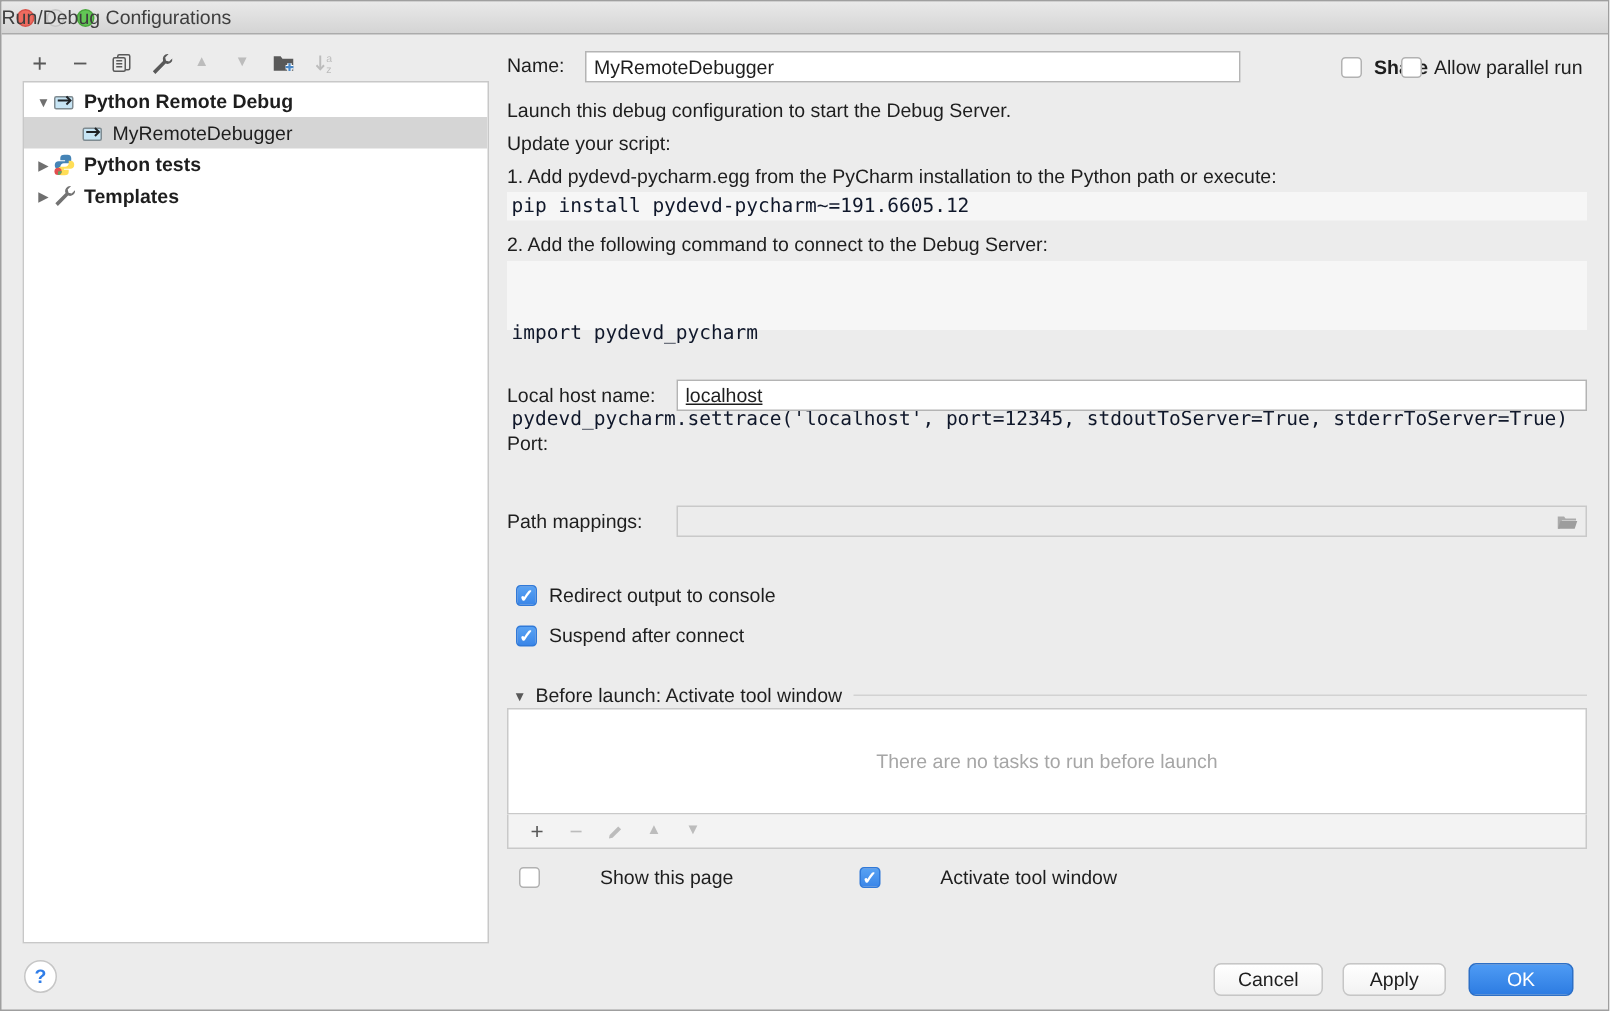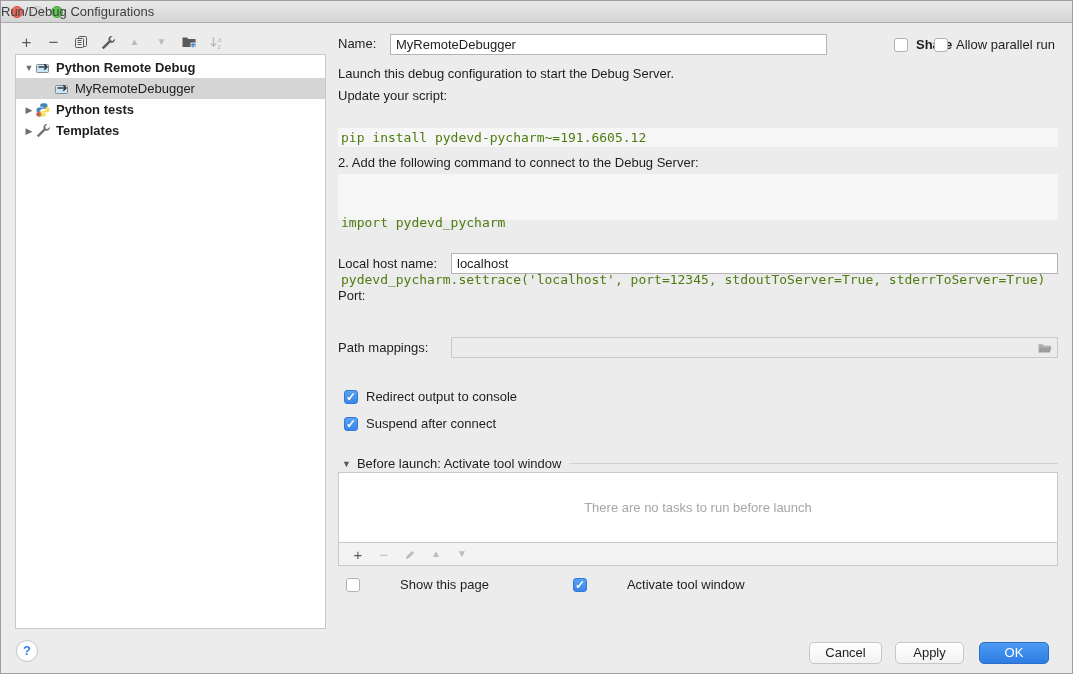--- a/index.html
+++ b/index.html
@@ -46,21 +46,21 @@
   .field {
     background:#fff; border:1px solid #b4b4b4; height:21px; line-height:19px;
     padding:0 5px; font-size:13px; color:#1e1e1e; font-family:"Liberation Sans",sans-serif;
   }
   input.field { outline:none; }
   .field.focused { border:1px solid #7ea3cc; box-shadow:0 0 0 3px #a9c9ef; }
   .field.disabled { background:#ececec; border-color:#c9c9c9; }
   .caret { display:inline-block; width:1px; height:14px; background:#000; vertical-align:-2px; }
   .code-line {
     background:#f6f6f6; font-family:"DejaVu Sans Mono","Liberation Mono",monospace;
-    font-size:13px; line-height:19px; padding-left:3px; white-space:pre; color:#4d7c0f;
+    font-size:13px; line-height:19px; padding-left:3px; white-space:pre; color:#0f172a;
   }
   
   .cbrow { display:flex; align-items:center; gap:8px; }
   .cb {
     width:14px; height:14px; border:1px solid #b2b2b2; border-radius:3px;
     background:#fff; display:inline-block; position:relative; flex:none;
   }
   .cb.checked { background:linear-gradient(#58a2f3,#3a86e8); border-color:#3079d8; }
   .cb.checked::after {
     content:"✓"; position:absolute; left:1px; top:-1px; color:#fff; font-size:12px; font-weight:bold;
@@ -204,29 +204,30 @@
     <span class="cb"></span>
     <span>Share</span>
   </div>
   <div class="abs cbrow" style="left:933px; top:36px;">
     <span class="cb"></span>
     <span>Allow parallel run</span>
   </div>
 
   <div class="abs" style="left:337px; top:65px;">Launch this debug configuration to start the Debug Server.</div>
   <div class="abs" style="left:337px; top:87px;">Update your script:</div>
+  <div class="abs" style="left:337px; top:109px;">1. Add pydevd-pycharm.egg from the PyCharm installation to the Python path or execute:</div>
   <div class="abs code-line" style="left:337px; top:127px; width:720px; height:19px;">pip install pydevd-pycharm~=191.6605.12</div>
   <div class="abs" style="left:337px; top:154px;">2. Add the following command to connect to the Debug Server:</div>
   <div class="abs code-line" style="left:337px; top:173px; width:720px; height:46px; padding-top:1px;">
     <div>import pydevd_pycharm</div>
     <div>pydevd_pycharm.settrace('localhost', port=12345, stdoutToServer=True, stderrToServer=True)</div>
   </div>
 
   <div class="abs lbl" style="left:337px; top:252px;">Local host name:</div>
-  <input class="abs field" style="left: 450px; top: 252px; width: 607px;" value="localhost">
+  <input class="abs field" style="left: 450px; top: 252px; width: 607px; text-decoration: underline;" value="localhost">
 
   <div class="abs lbl" style="left:337px; top:284px;">Port:</div>
 
   <div class="abs lbl" style="left:337px; top:336px;">Path mappings:</div>
   <div class="abs field disabled" style="left:450px; top:336px; width:607px;">
     <span></span>
     <span style="position:absolute; right:4px; top:2px;">
       <svg width="16" height="16" viewBox="0 0 16 16">
           <path fill="#ababab" d="M1.5 12.5V4.3h4.2l1 1.4h7v1.3H4.3l-1.6 5.5z"></path>
           <path fill="#9d9d9d" d="M3.3 7.3h11.2l-1.7 5.2H1.7z"></path>

